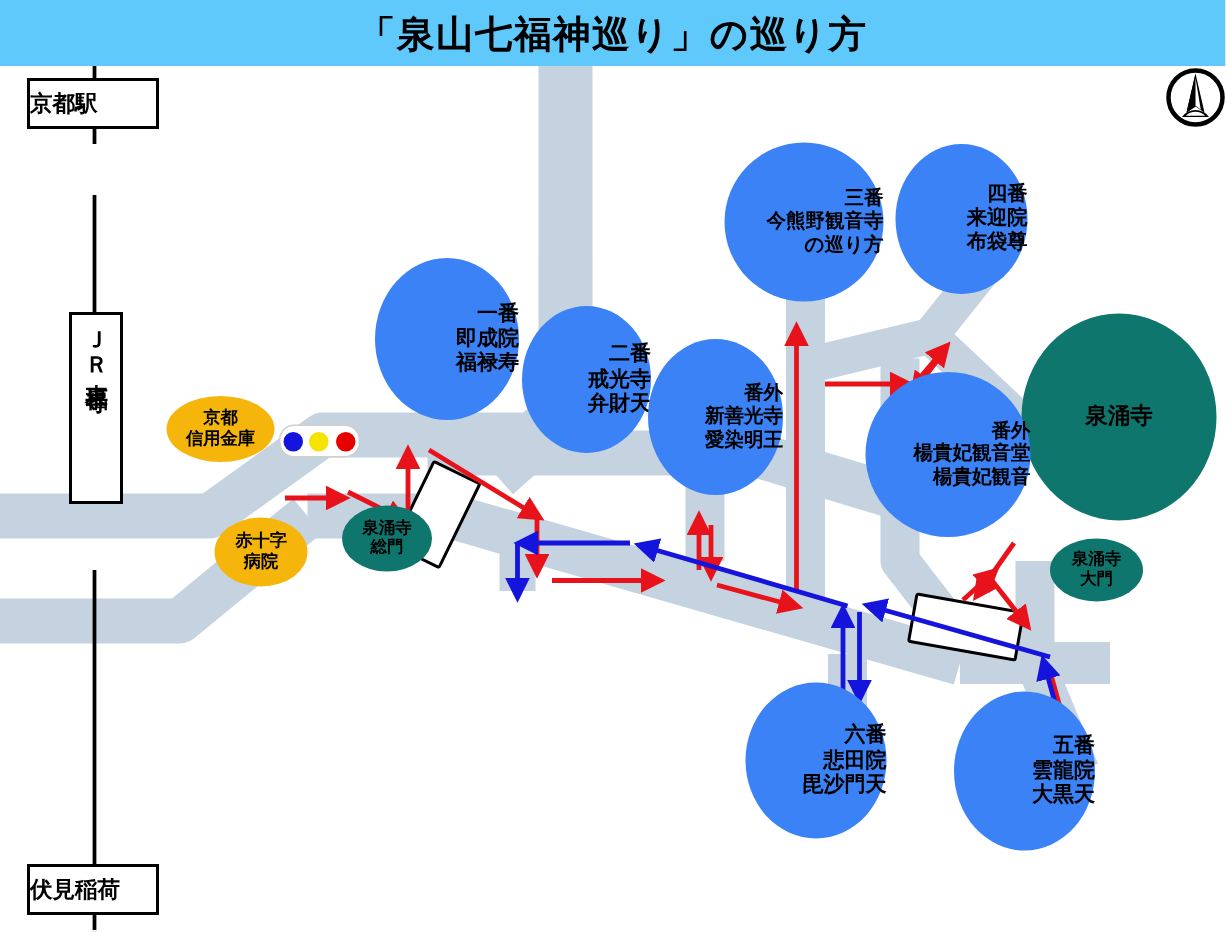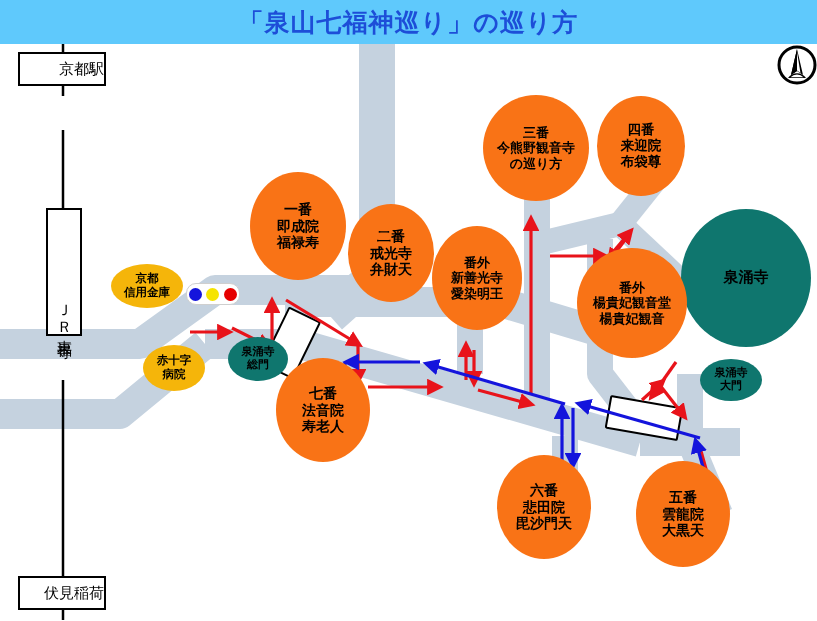--- a/index.html
+++ b/index.html
@@ -13,53 +13,53 @@
   #stage{position:absolute;left:0;top:0;width:817px;height:621px;}
 
   
   .header{
     position:absolute;left:0;top:0;width:817px;height:44px;
     background:#5fc9fc;
   }
   .header-title{
     position:absolute;left:0;top:0;width:817px;height:44px;
     display:flex;align-items:center;justify-content:center;
-    font-size:25px;font-weight:bold;color:#1d4ed8;
+    font-size:25px;font-weight:bold;color:#000000;
     letter-spacing:1px;
     font-family:"DejaVu Sans","Liberation Sans",sans-serif;
   }
 
   
   #map{position:absolute;left:0;top:44px;width:817px;height:577px;}
 
   
   .stbox{
     position:absolute;background:#fff;border:2.5px solid #000;
-    display:flex;align-items:center;justify-content:flex-end;
-    font-size:15px;font-weight:normal;color:#000;
+    display:flex;align-items:center;justify-content:flex-start;
+    font-size:15px;font-weight:bold;color:#000;
     box-sizing:border-box;
   }
   #st-kyoto{left:18px;top:52px;width:88px;height:34px;}
   #st-fushimi{left:18px;top:576px;width:88px;height:34px;}
   #st-jr{
     left:46px;top:208px;width:36px;height:128px;
     writing-mode:vertical-rl;text-orientation:upright;
     letter-spacing:2px;line-height:1;
   }
 
   
   .bubble{
     position:absolute;
     display:flex;flex-direction:column;
     align-items:center;justify-content:center;
     text-align:center;color:#000;font-weight:bold;
     box-sizing:border-box;
     line-height:1.18;
   }
-  .pink{background:#f97316;border-radius:50%;}
+  .pink{background:#3b82f6;border-radius:50%;align-items:flex-end;}
   .green{background:#0f766e;border-radius:50%;}
   .orange{background:#f5b50a;border-radius:50%;}
   .bubble span{display:block;white-space:nowrap;}
 
   
   .signal{
     position:absolute;left:186px;top:283px;width:52px;height:20px;
     background:#fff;border:1px solid #cfcfcf;border-radius:10px;
     display:flex;align-items:center;justify-content:space-around;
   }
@@ -256,19 +256,14 @@
     <span>雲龍院</span>
     <span>大黒天</span>
   </div>
 
   <div class="bubble pink" style="left:497px;top:455px;width:94px;height:104px;font-size:14px;">
     <span>六番</span>
     <span>悲田院</span>
     <span>毘沙門天</span>
   </div>
 
-  <div class="bubble pink" style="left:276px;top:358px;width:94px;height:104px;font-size:14px;">
-    <span>七番</span>
-    <span>法音院</span>
-    <span>寿老人</span>
-  </div>
 
 </div>
 
 </body></html>

